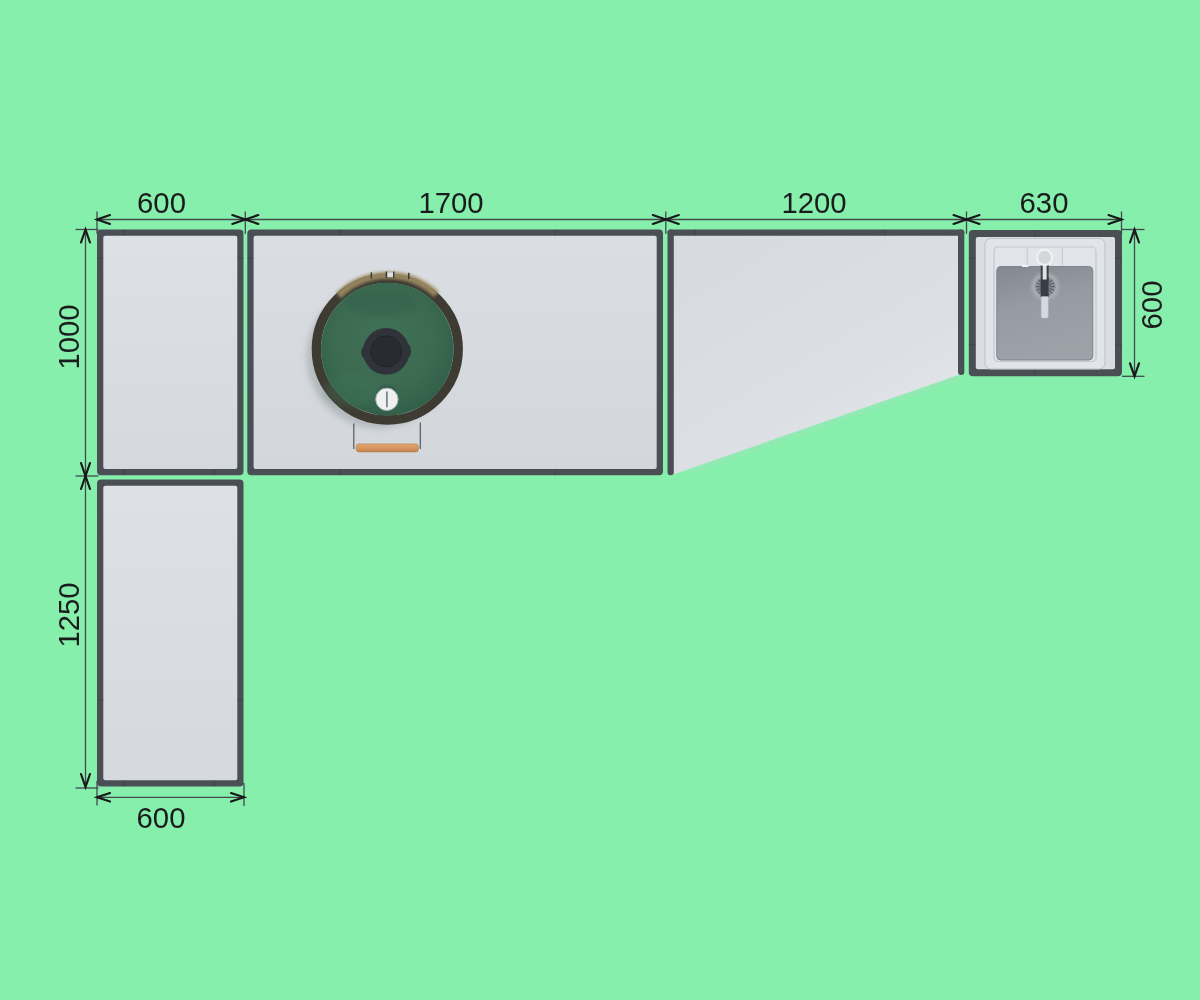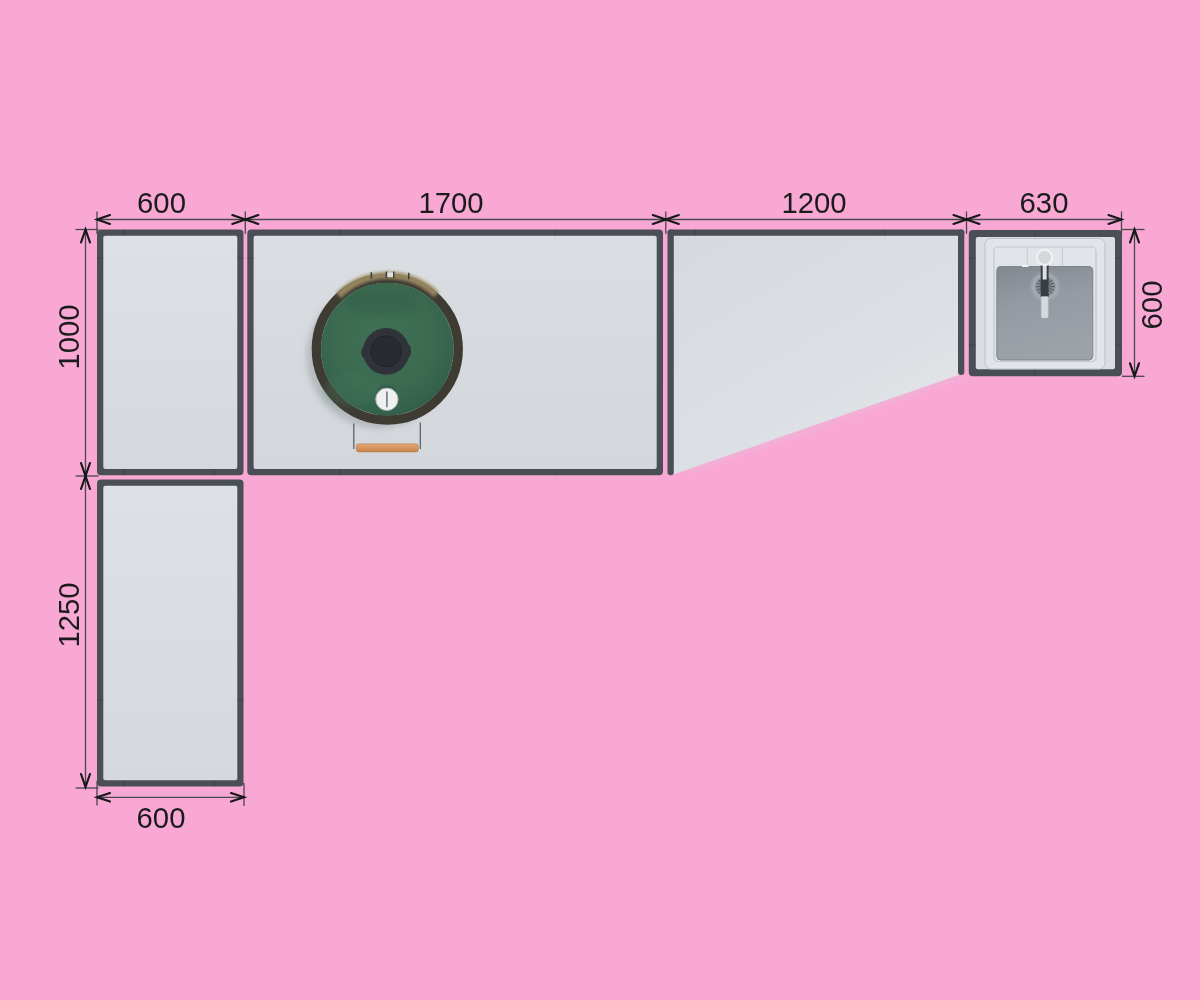--- a/index.html
+++ b/index.html
@@ -1,16 +1,16 @@
 <!DOCTYPE html>
 <html><head>
 <meta charset="utf-8">
 <style>
   html,body{margin:0;padding:0;background:#ffffff;}
-  #page{position:relative;width:1200px;height:1000px;background:#f9a8d4;overflow:hidden;
+  #page{position:relative;width:1200px;height:1000px;background:#86efac;overflow:hidden;
         font-family:"Liberation Sans", sans-serif;}
   svg{position:absolute;left:0;top:0;}
 </style>
 </head>
 <body>
 <div id="page">
 <svg width="1200" height="1000" viewBox="0 0 1200 1000">
 <defs>
   <linearGradient id="fillG" x1="0" y1="0" x2="0" y2="1">
     <stop offset="0" stop-color="#dde0e4"></stop>

